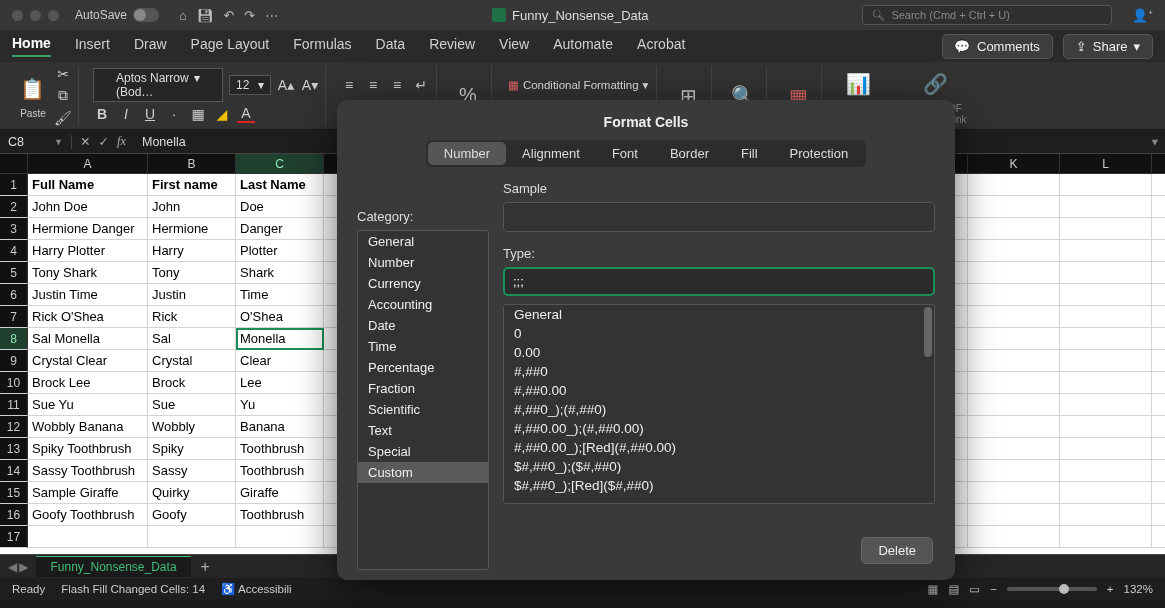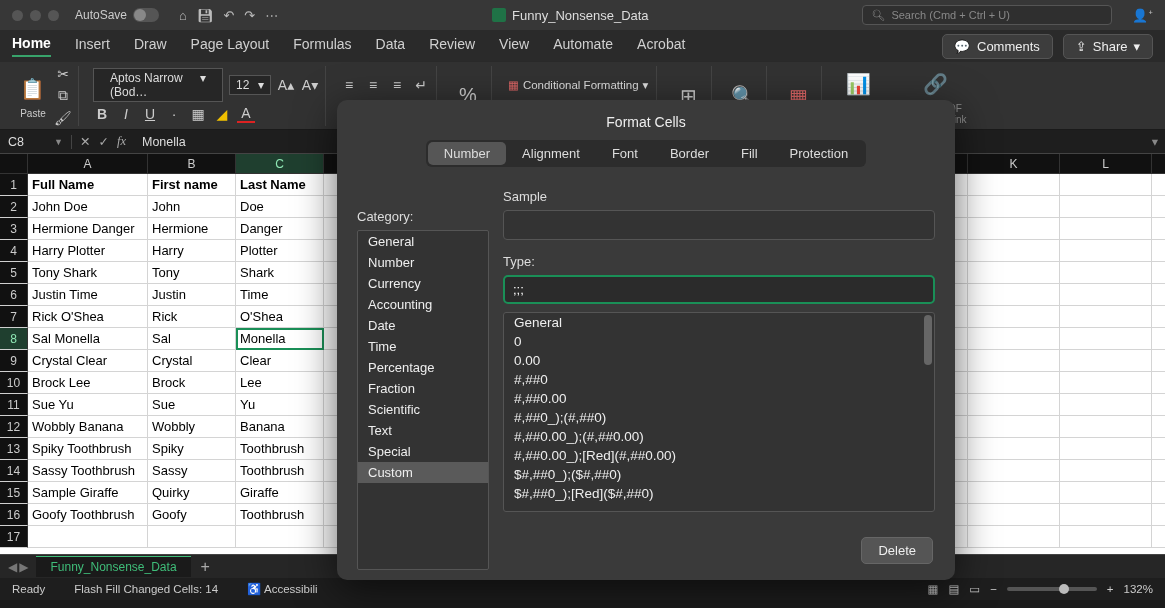--- a/index.html
+++ b/index.html
@@ -24,21 +24,21 @@
   .ribbon-tabs .tab { color:#d0d0d0; cursor:pointer; padding-bottom:4px;}
   .ribbon-tabs .tab.active { color:#fff; border-bottom:2px solid #38a36b; font-weight:600;}
   .ribbon-right { margin-left:auto; display:flex; gap:10px; }
   .pillbtn { background:#3d3d3d; border:1px solid #555; border-radius:5px; padding:4px 12px; display:flex; align-items:center; gap:6px; font-size:13px; color:#eee;}
   
   
   .ribbon { height:68px; background:#323232; border-bottom:1px solid #1a1a1a; display:flex; align-items:center; padding:4px 10px; gap:8px; overflow:hidden;}
   .rgroup { display:flex; flex-direction:column; gap:3px; padding:0 6px; border-right:1px solid #444; height:60px; justify-content:center;}
   .rrow { display:flex; gap:6px; align-items:center;}
   .ricon { width:18px;height:18px; color:#ccc; display:flex;align-items:center;justify-content:center; font-size:14px;}
-  .fontbox { background:#262626; border:1px solid #555; padding:2px 16px; font-size:12px; color:#ddd; width:130px; display:flex; justify-content:space-between; }
+  .fontbox { background:#262626; border:1px solid #555; padding:2px 22px; font-size:12px; color:#ddd; width:130px; display:flex; justify-content:space-between; }
   .sizebox { background:#262626; border:1px solid #555; padding:2px 6px; font-size:12px; color:#ddd; width:42px; display:flex; justify-content:space-between;}
   .bigicon { width:34px; height:34px; display:flex;align-items:center;justify-content:center; font-size:20px; color:#ccc;}
   .stacklabel { font-size:10px; text-align:center; color:#ccc; display:flex; flex-direction:column; align-items:center; gap:2px;}
   .condbtn { background:transparent; color:#ddd; font-size:11.5px; display:flex; align-items:center; gap:4px; padding:1px 2px;}
   
   
   .fbar { height:24px; background:#1e1e1e; border-bottom:1px solid #444; display:flex; align-items:center; font-size:12.5px; color:#ddd;}
   .namebox { width:72px; padding:0 8px; border-right:1px solid #444; display:flex; justify-content:space-between; align-items:center;}
   .fx-icons { display:flex; align-items:center; gap:8px; padding:0 8px; color:#aaa;}
   .fx-icons .fx { font-style:italic; font-family:serif;}
@@ -57,39 +57,39 @@
   .cell.bold { font-weight:700;}
   .cell.active { outline:2px solid #1a8f57; outline-offset:-2px; }
   
   
   .sheetbar { height:24px; background:#262626; display:flex; align-items:center; font-size:12px; border-top:1px solid #444;}
   .sheetbar .arrows { display:flex; gap:2px; padding:0 8px; color:#777;}
   .sheettab { background:#1a1a1a; color:#3fbd79; padding:3px 14px; border-top:1px solid #3fbd79;}
   .addsheet { padding:0 10px; color:#aaa; font-size:16px;}
   
   
-  .status { height:22px; background:#1e1e1e; display:flex; align-items:center; font-size:11.5px; color:#ccc; padding:0 12px; gap:29px;}
+  .status { height:22px; background:#1e1e1e; display:flex; align-items:center; font-size:11.5px; color:#ccc; padding:0 12px; gap:16px;}
   .status .right { margin-left:auto; display:flex; gap:10px; align-items:center;}
   .zoom-slider { width:90px; height:4px; background:#555; border-radius:2px; position:relative;}
   .zoom-slider::after { content:""; width:10px;height:10px;background:#bbb;border-radius:50%;position:absolute;top:-3px;left:52px;}
   
   
   .modal { position:absolute; top:100px; left:337px; width:618px; height:480px; background:#3a3a3a; border-radius:10px; box-shadow:0 10px 40px rgba(0,0,0,0.6); padding:0; color:#ddd; overflow:hidden;}
-  .modal-title { text-align:center; font-size:14px; font-weight:400; padding:14px 0 10px; color:#eee;}
+  .modal-title { text-align:center; font-size:14px; font-weight:700; padding:14px 0 10px; color:#eee;}
   .seg { display:flex; justify-content:center; margin-bottom:14px;}
   .seg-inner { display:flex; background:#2c2c2c; border-radius:6px; padding:2px;}
   .seg-item { padding:4px 16px; font-size:13px; color:#ddd; border-radius:5px;}
   .seg-item.active { background:#565656;}
   .modal-body { display:flex; padding:0 20px; gap:14px;}
   .catcol { width:132px;margin-top:28px;}
   .catlabel { font-size:13px; margin-bottom:6px; color:#ddd;}
   .catlist { background:#333; border:1px solid #555; border-radius:2px; height:340px; overflow:auto;}
   .catitem { padding:3px 10px; font-size:13px; color:#eee;}
   .catitem.sel { background:#5a5a5a;}
-  .rightcol { flex:1;margin-top:8px;}
+  .rightcol { flex:1;}
   .samplebox { background:#333; border:1px solid #555; border-radius:4px; height:30px; margin:4px 0 14px;}
   .typeinput { width:100%; background:#2b2b2b; border:2px solid #1a8f57; border-radius:5px; padding:5px 8px; color:#fff; font-size:13px; font-family:inherit;}
   .typelist { background:#333; border:1px solid #555; border-radius:3px; margin-top:8px; height:200px; overflow:auto; position:relative;}
   .typelist .scrollbar { position:absolute; right:2px; top:2px; width:8px; height:50px; background:#666; border-radius:4px;}
   .typeitem { padding:2px 10px; font-size:13.5px; color:#eee;}
   .deletebtn { position:absolute; right:22px; bottom:16px; background:#555; border:1px solid #666; border-radius:5px; padding:5px 16px; color:#eee; font-size:13px;}
 </style>
 </head>
 <body>
 

